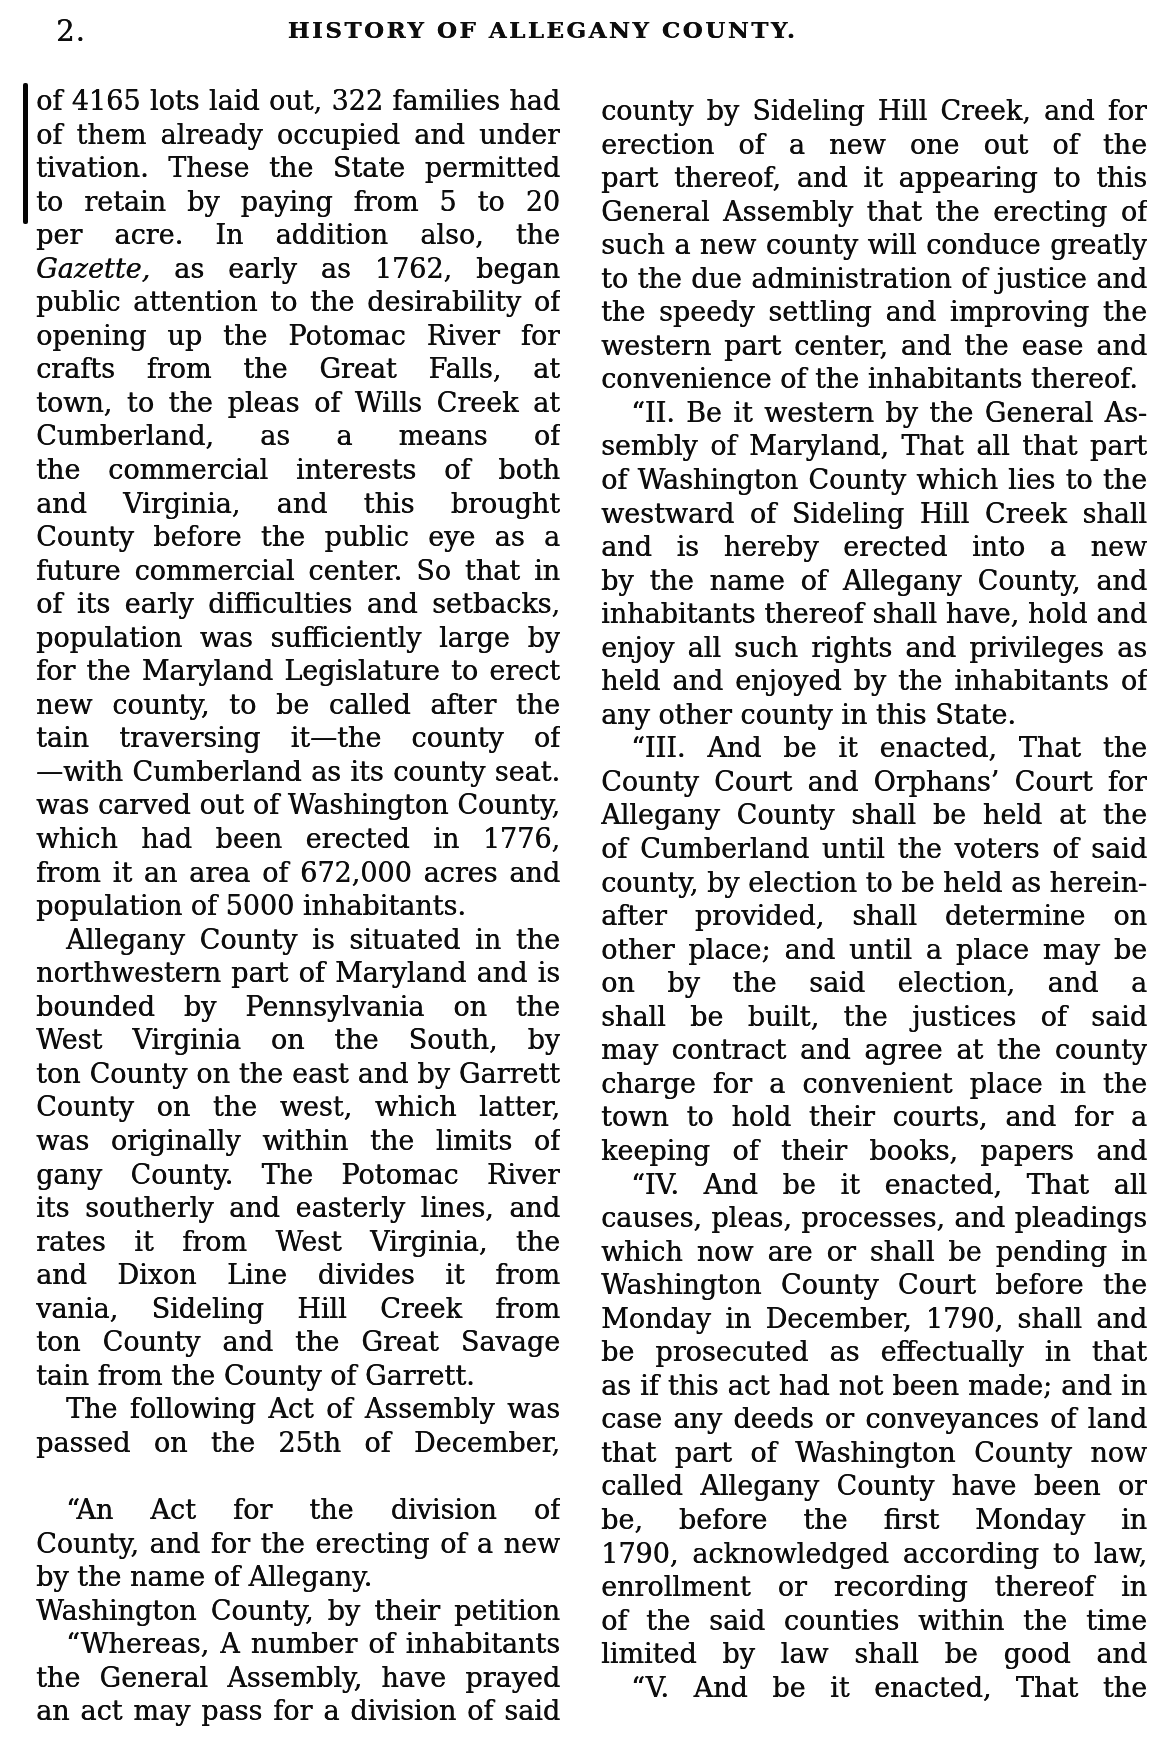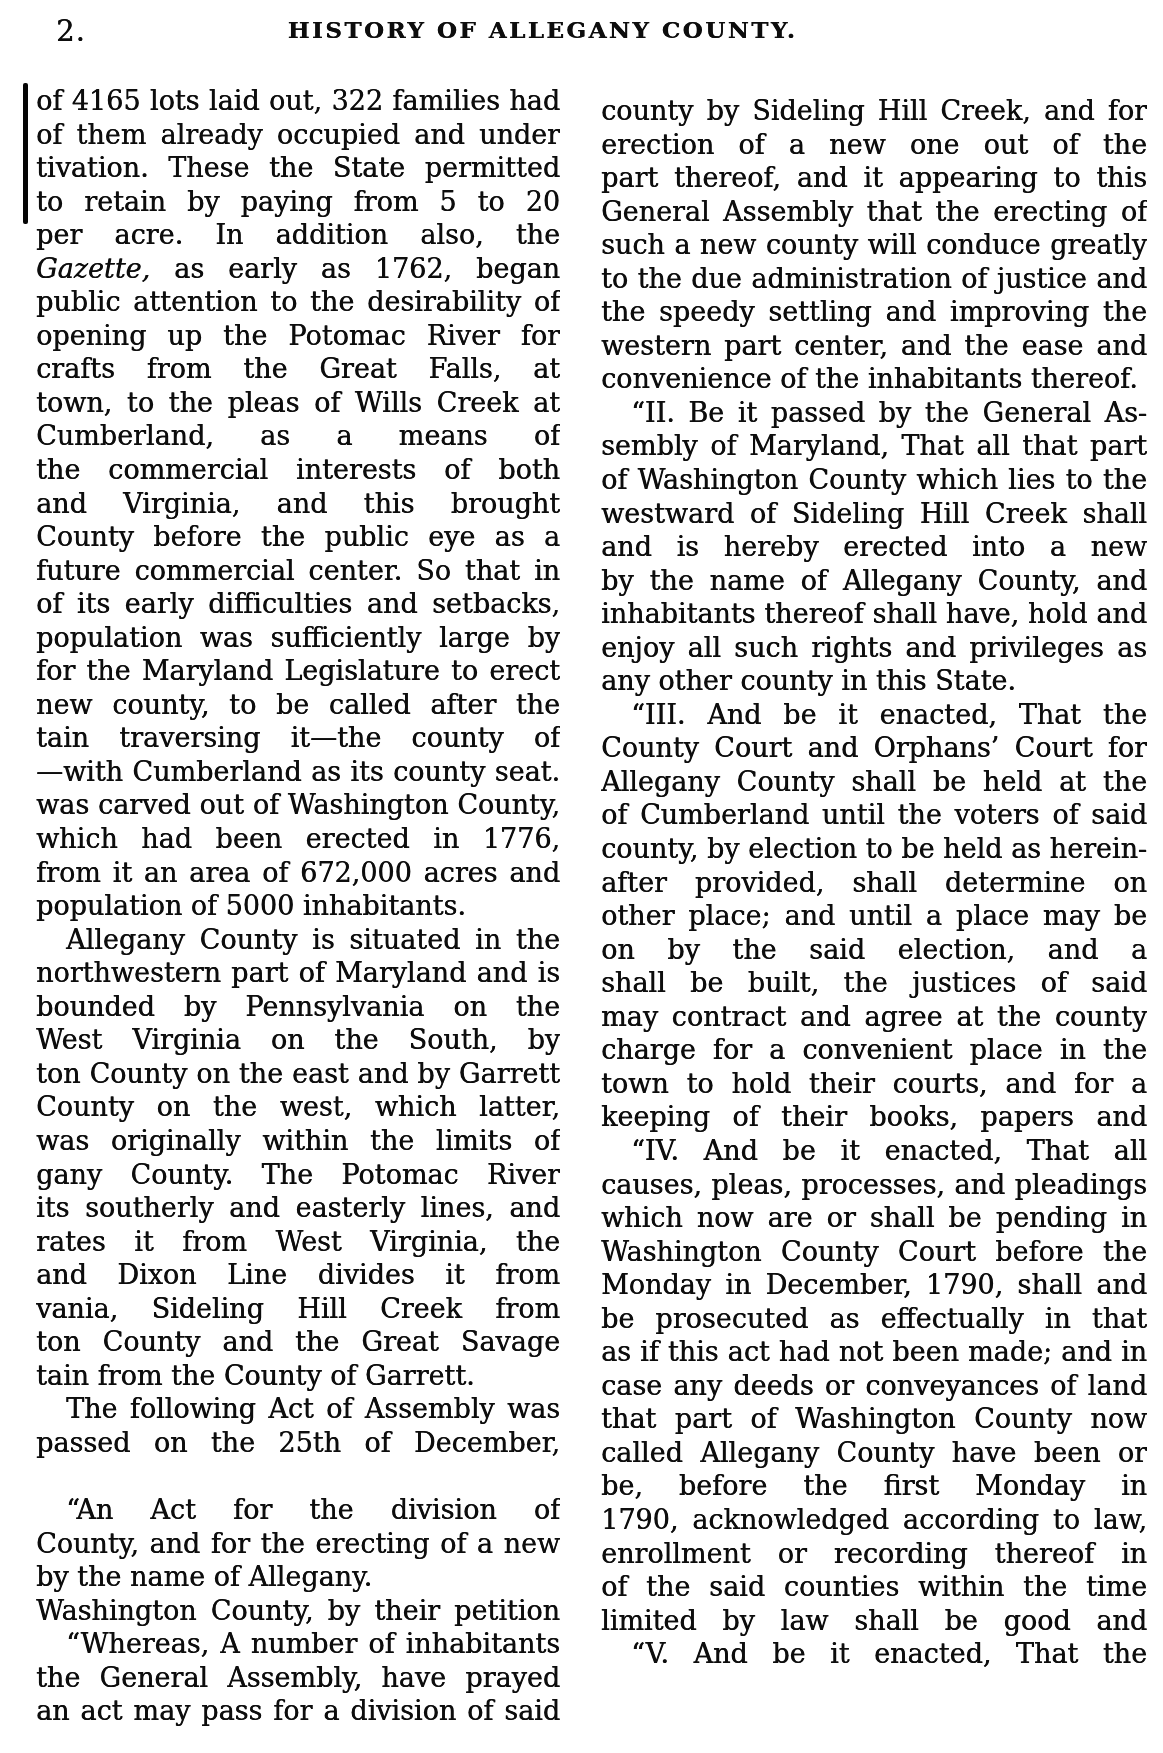--- a/index.html
+++ b/index.html
@@ -131,28 +131,29 @@
   <div class="col col-right">
       <div class="line">county by Sideling Hill Creek, and for the</div>
       <div class="line">erection of a new one out of the western</div>
       <div class="line">part thereof, and it appearing to this</div>
       <div class="line">General Assembly that the erecting of</div>
       <div class="line">such a new county will conduce greatly</div>
       <div class="line">to the due administration of justice and</div>
       <div class="line">the speedy settling and improving the</div>
       <div class="line">western part center, and the ease and</div>
       <div class="line end">convenience of the inhabitants thereof.</div>
-      <div class="line indent">“II.  Be it passed by the General As-</div>
+      <div class="line indent">“II.  Be it western by the General As-</div>
       <div class="line">sembly of Maryland, That all that part</div>
       <div class="line">of Washington County which lies to the</div>
       <div class="line">westward of Sideling Hill Creek shall be</div>
       <div class="line">and is hereby erected into a new county,</div>
       <div class="line">by the name of Allegany County, and the</div>
       <div class="line">inhabitants thereof shall have, hold and</div>
       <div class="line">enjoy all such rights and privileges as are</div>
+      <div class="line">held and enjoyed by the inhabitants of</div>
       <div class="line end">any other county in this State.</div>
       <div class="line indent">“III.  And be it enacted, That the</div>
       <div class="line">County Court and Orphans’ Court for</div>
       <div class="line">Allegany County shall be held at the town</div>
       <div class="line">of Cumberland until the voters of said</div>
       <div class="line">county, by election to be held as herein-</div>
       <div class="line">after provided, shall determine on some</div>
       <div class="line">other place; and until a place may be fixed</div>
       <div class="line">on by the said election, and a courthouse</div>
       <div class="line">shall be built, the justices of said county</div>

